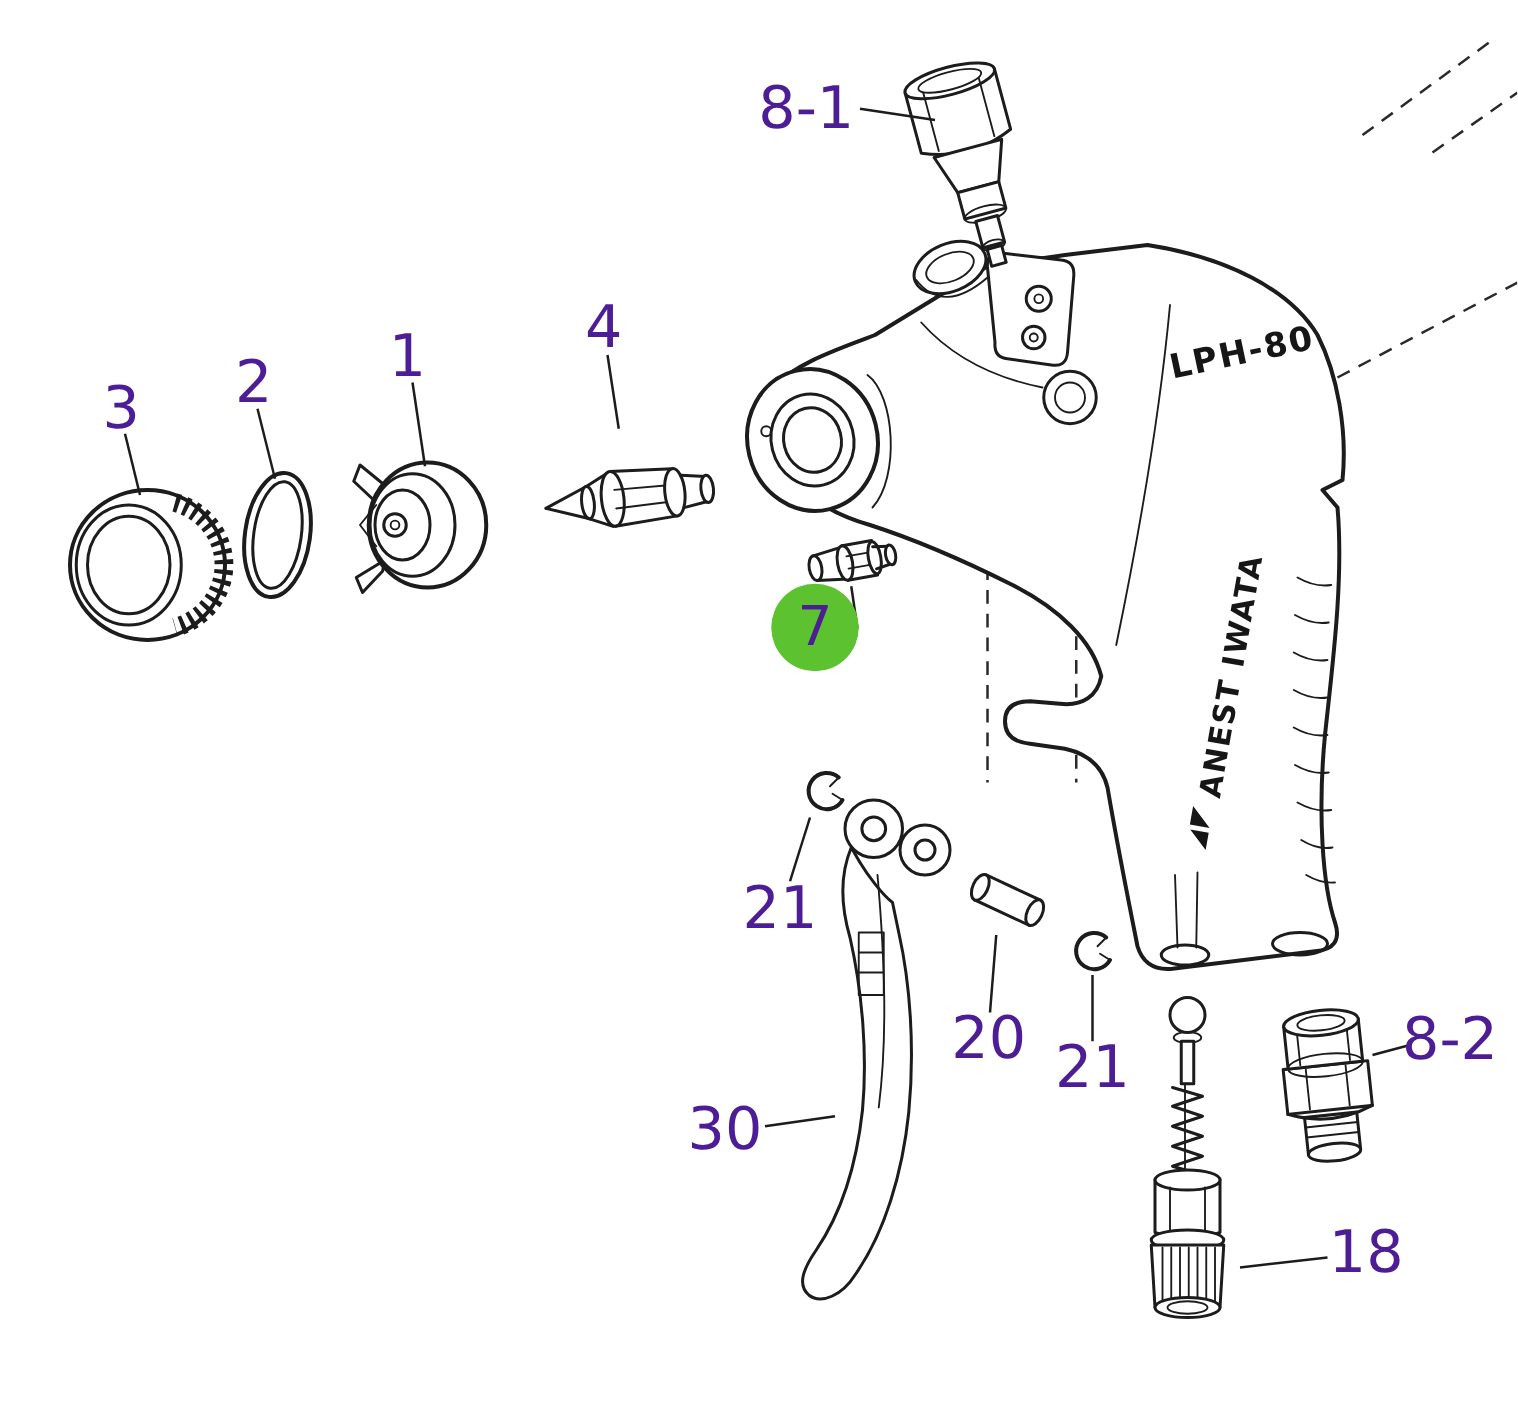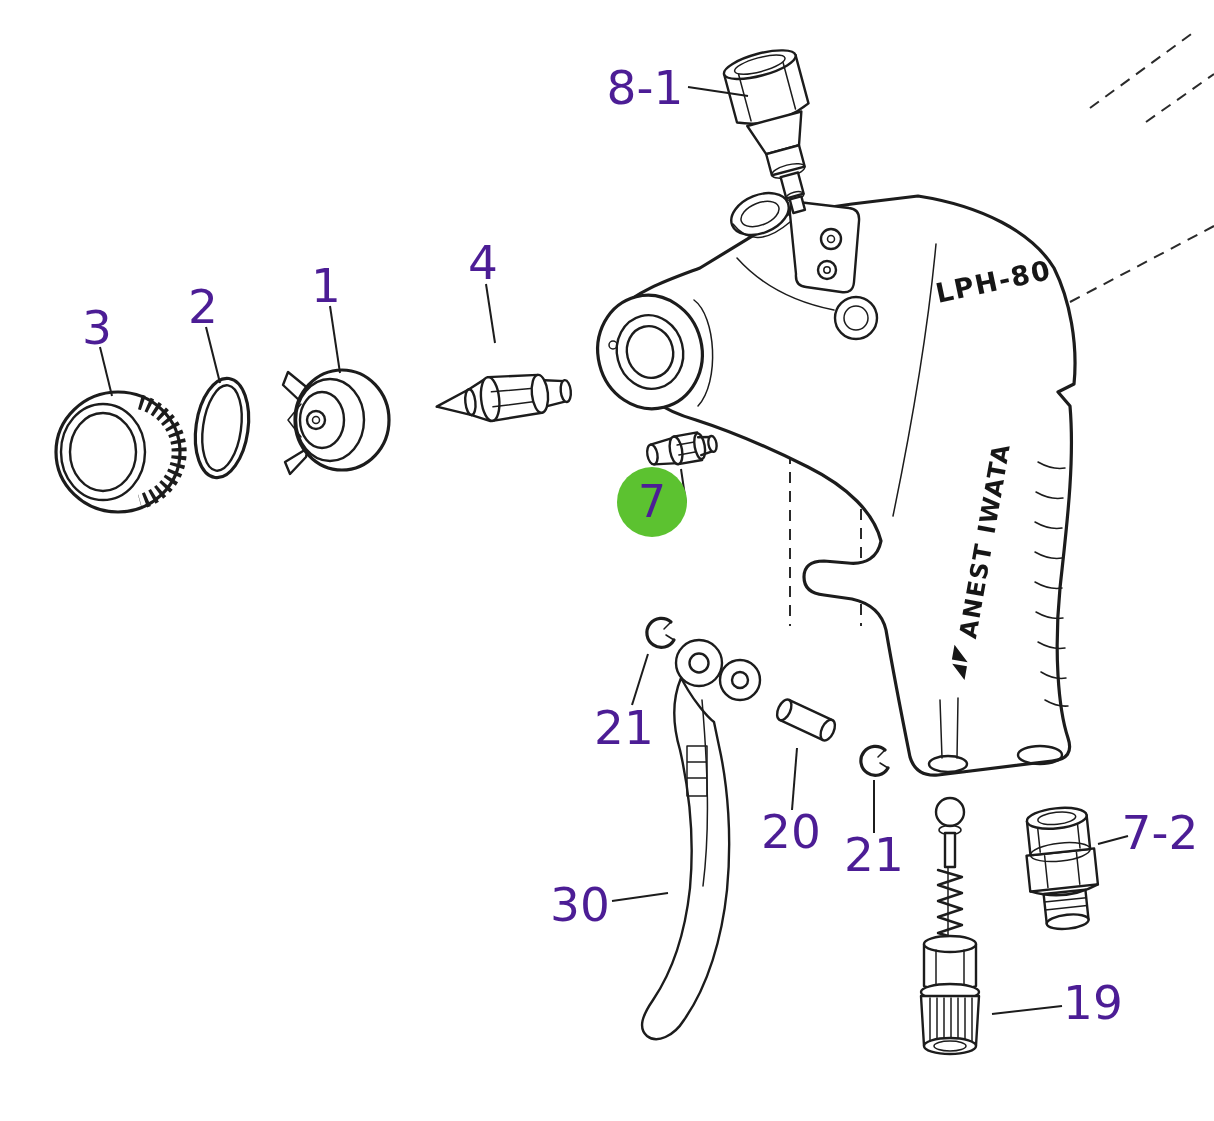--- a/index.html
+++ b/index.html
@@ -248,16 +248,16 @@
 <div class="part-label" style="left:203px;top:306px">2</div>
 <div class="part-label" style="left:326px;top:285px">1</div>
 <div class="part-label" style="left:483px;top:262px">4</div>
 <div class="part-label highlight" style="left:652px;top:502px">
   <span>7</span>
 </div>
 <div class="part-label" style="left:624px;top:727px">21</div>
 <div class="part-label" style="left:791px;top:831px">20</div>
 <div class="part-label" style="left:874px;top:854px">21</div>
 <div class="part-label" style="left:580px;top:904px">30</div>
-<div class="part-label" style="left:1093px;top:1002px">19</div>
-<div class="part-label" style="left:1160px;top:832px">7-2</div>
+<div class="part-label" style="left:1093px;top:1002px">18</div>
+<div class="part-label" style="left:1160px;top:832px">8-2</div>
 
 </div>
 
 </body></html>

